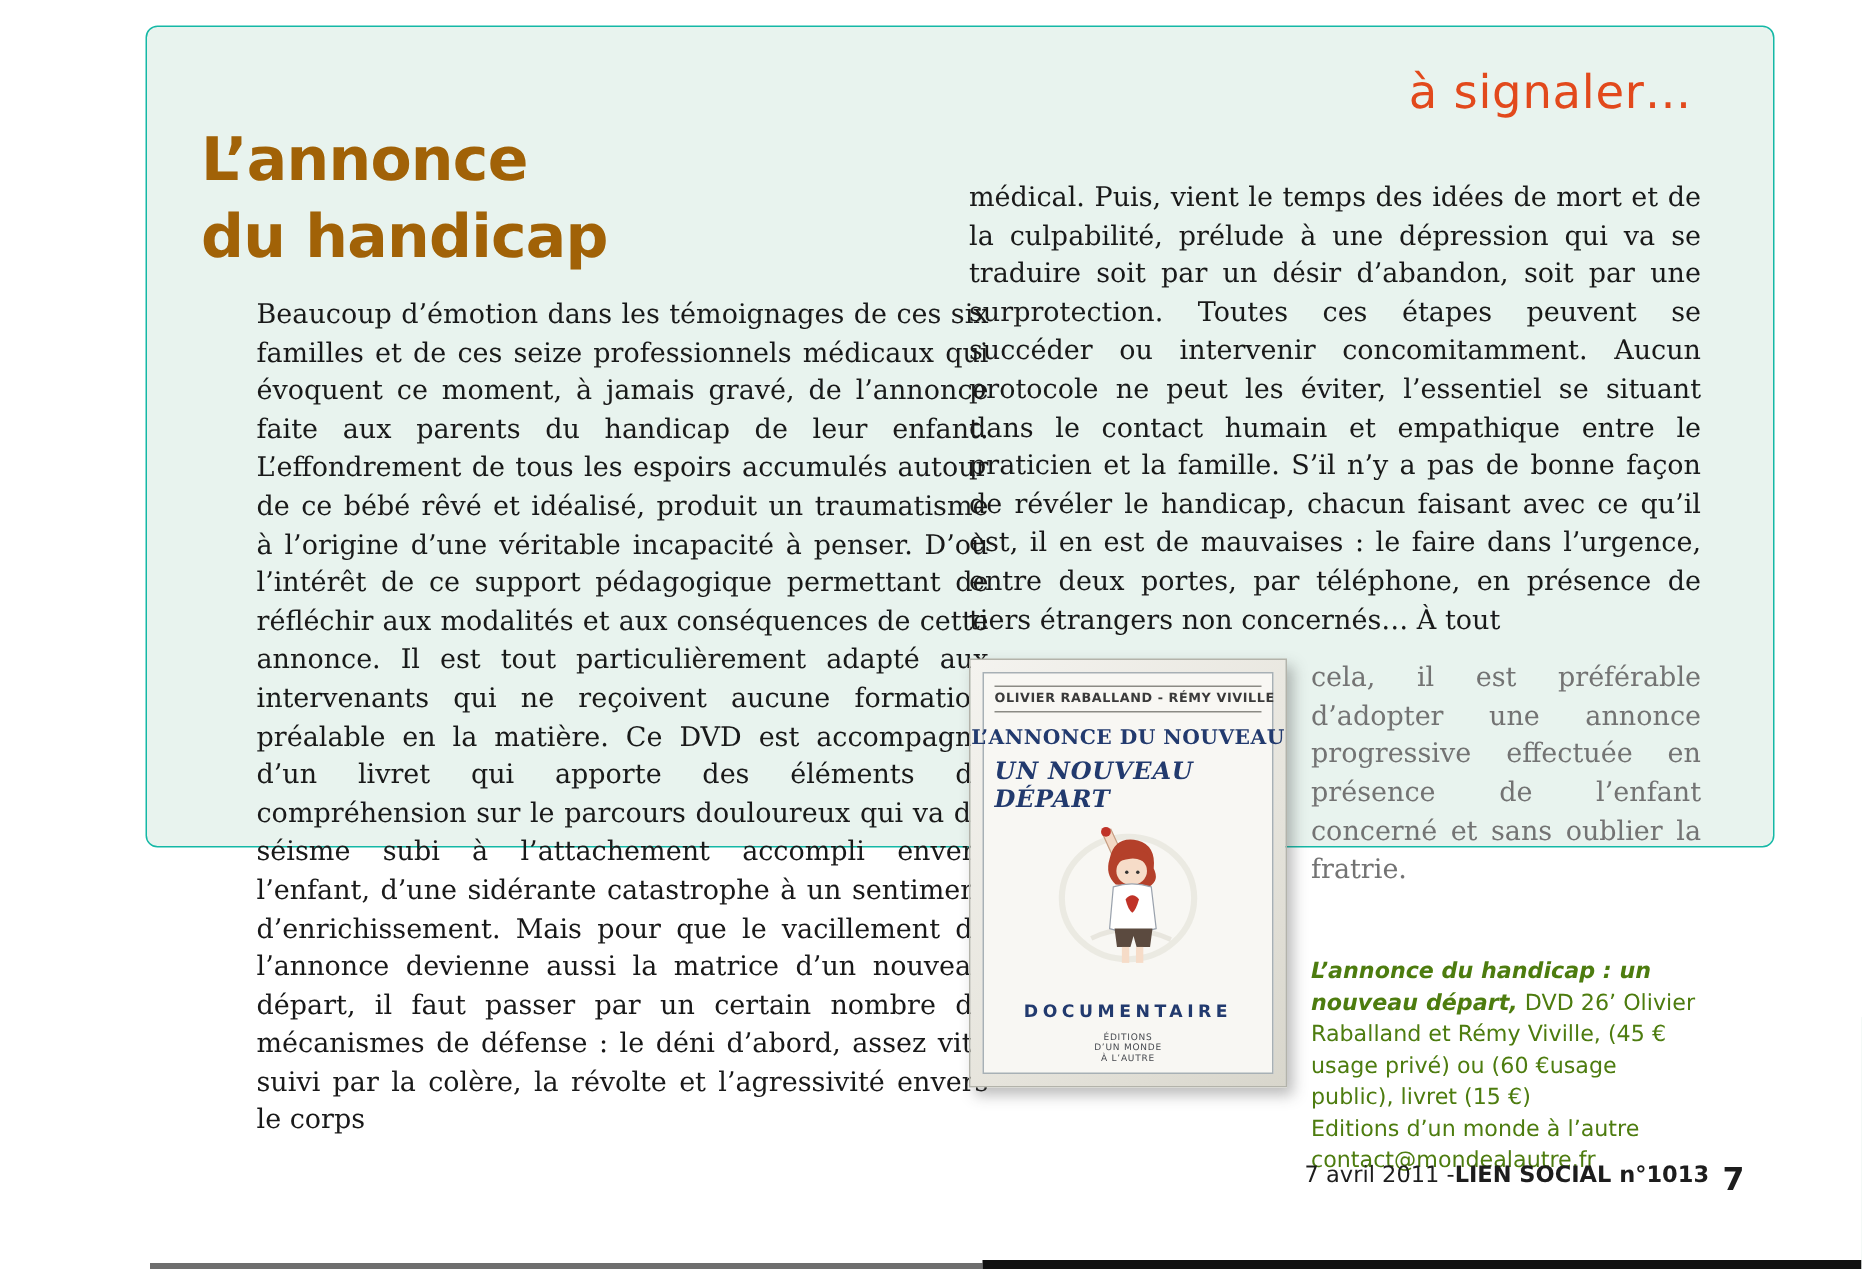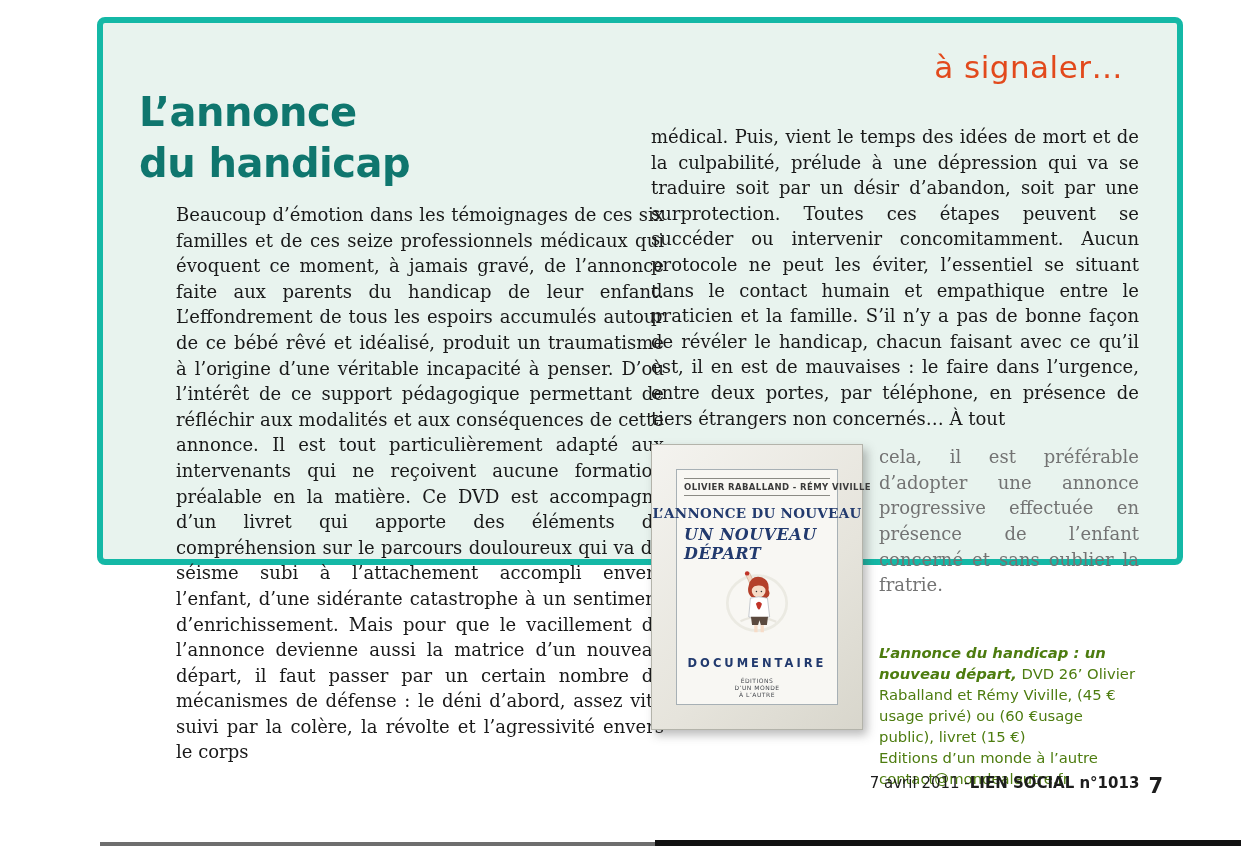--- a/index.html
+++ b/index.html
@@ -15,38 +15,38 @@
     background:#ffffff;
     font-family:"DejaVu Serif", serif;
     color:var(--ink);
     overflow:hidden;
   }
   .content-box{
     position:absolute;
     left:97px; top:17px;
     width:1086px; height:548px;
     background:var(--box-bg);
-    border:6px solid #14b8a6;
+    border:1px solid #14b8a6;
     border-radius:8px;
   }
   .section-label{
     position:absolute;
     top:26px; right:54px;
     font-family:"DejaVu Sans", sans-serif;
     font-size:31px;
     color:var(--accent);
     letter-spacing:0.5px;
   }
   .article-title{
     position:absolute;
     left:36px; top:64px;
     font-family:"DejaVu Sans", sans-serif;
     font-size:40px;
     line-height:51px;
-    color:#0f766e;
+    color:#a16207;
     letter-spacing:-0.5px;
   }
   .body-text{
     font-size:18px;
     line-height:25.6px;
     text-align:justify;
     hyphens:auto;
     color:#191919;
   }
   .col-left{
@@ -63,21 +63,21 @@
   .dvd-row{
     display:flex;
     margin-top:13px;
   }
   .dvd-cover{
     flex:none;
     width:212px; height:286px;
     background:linear-gradient(135deg,#f4f3ef 0%,#e6e4dc 60%,#d8d6cc 100%);
     border:1px solid #b3b3aa;
     box-shadow:4px 5px 9px rgba(60,60,60,0.35);
-    padding:24px;
+    padding:8px;
   }
   .dvd-inner{
     width:100%; height:100%;
     background:#f8f7f3;
     border:1px solid #a7b0b5;
     display:flex;
     flex-direction:column;
     align-items:center;
     padding:8px 7px 6px;
   }

